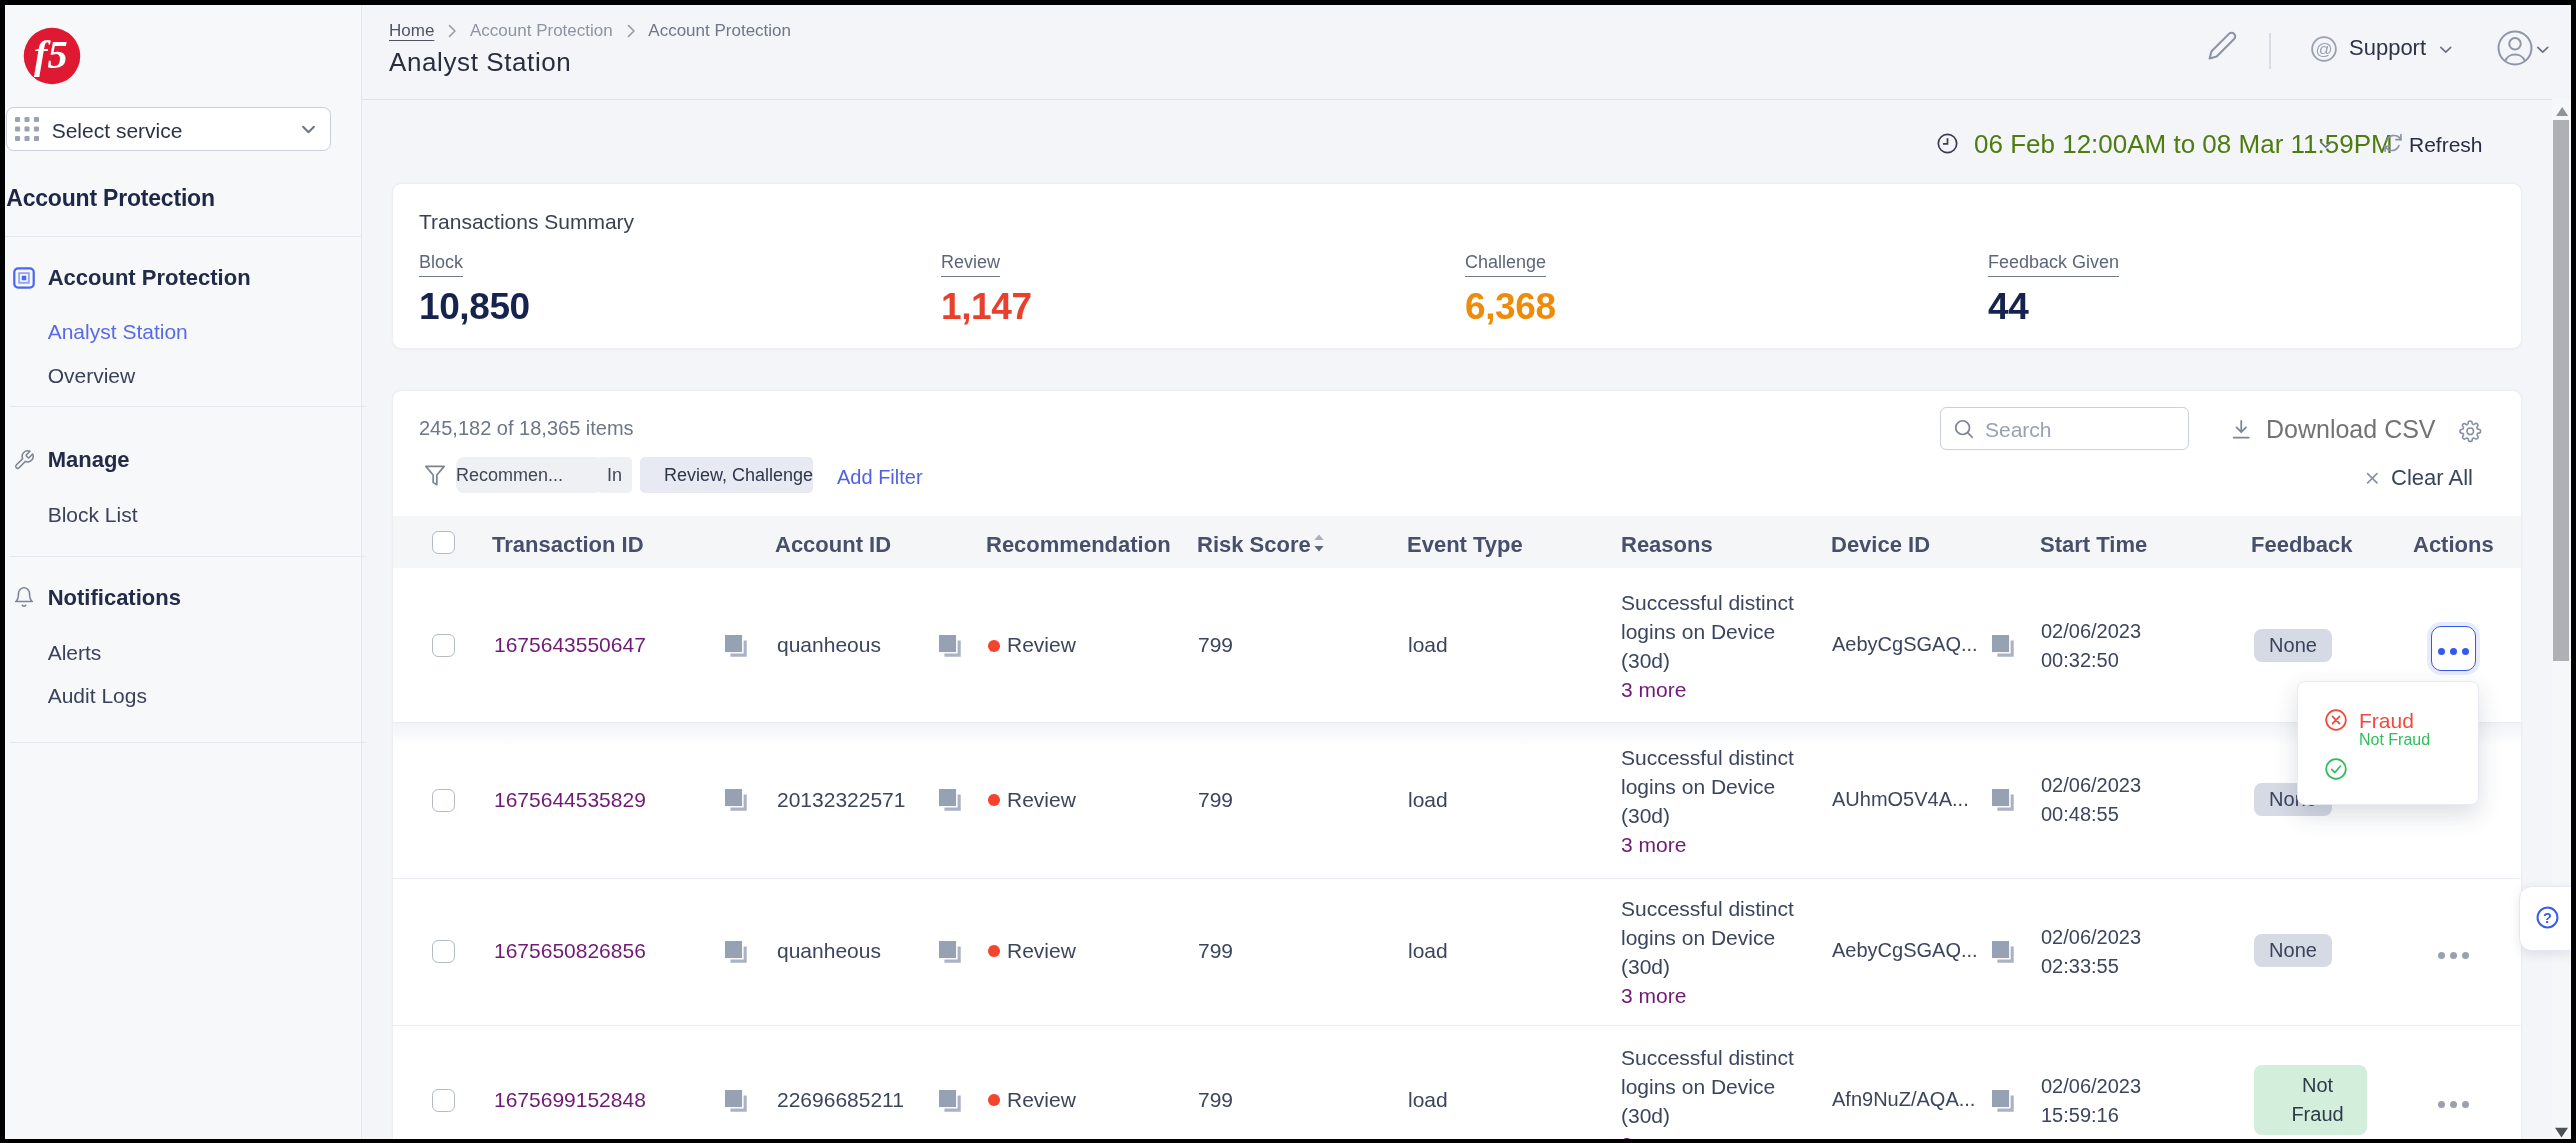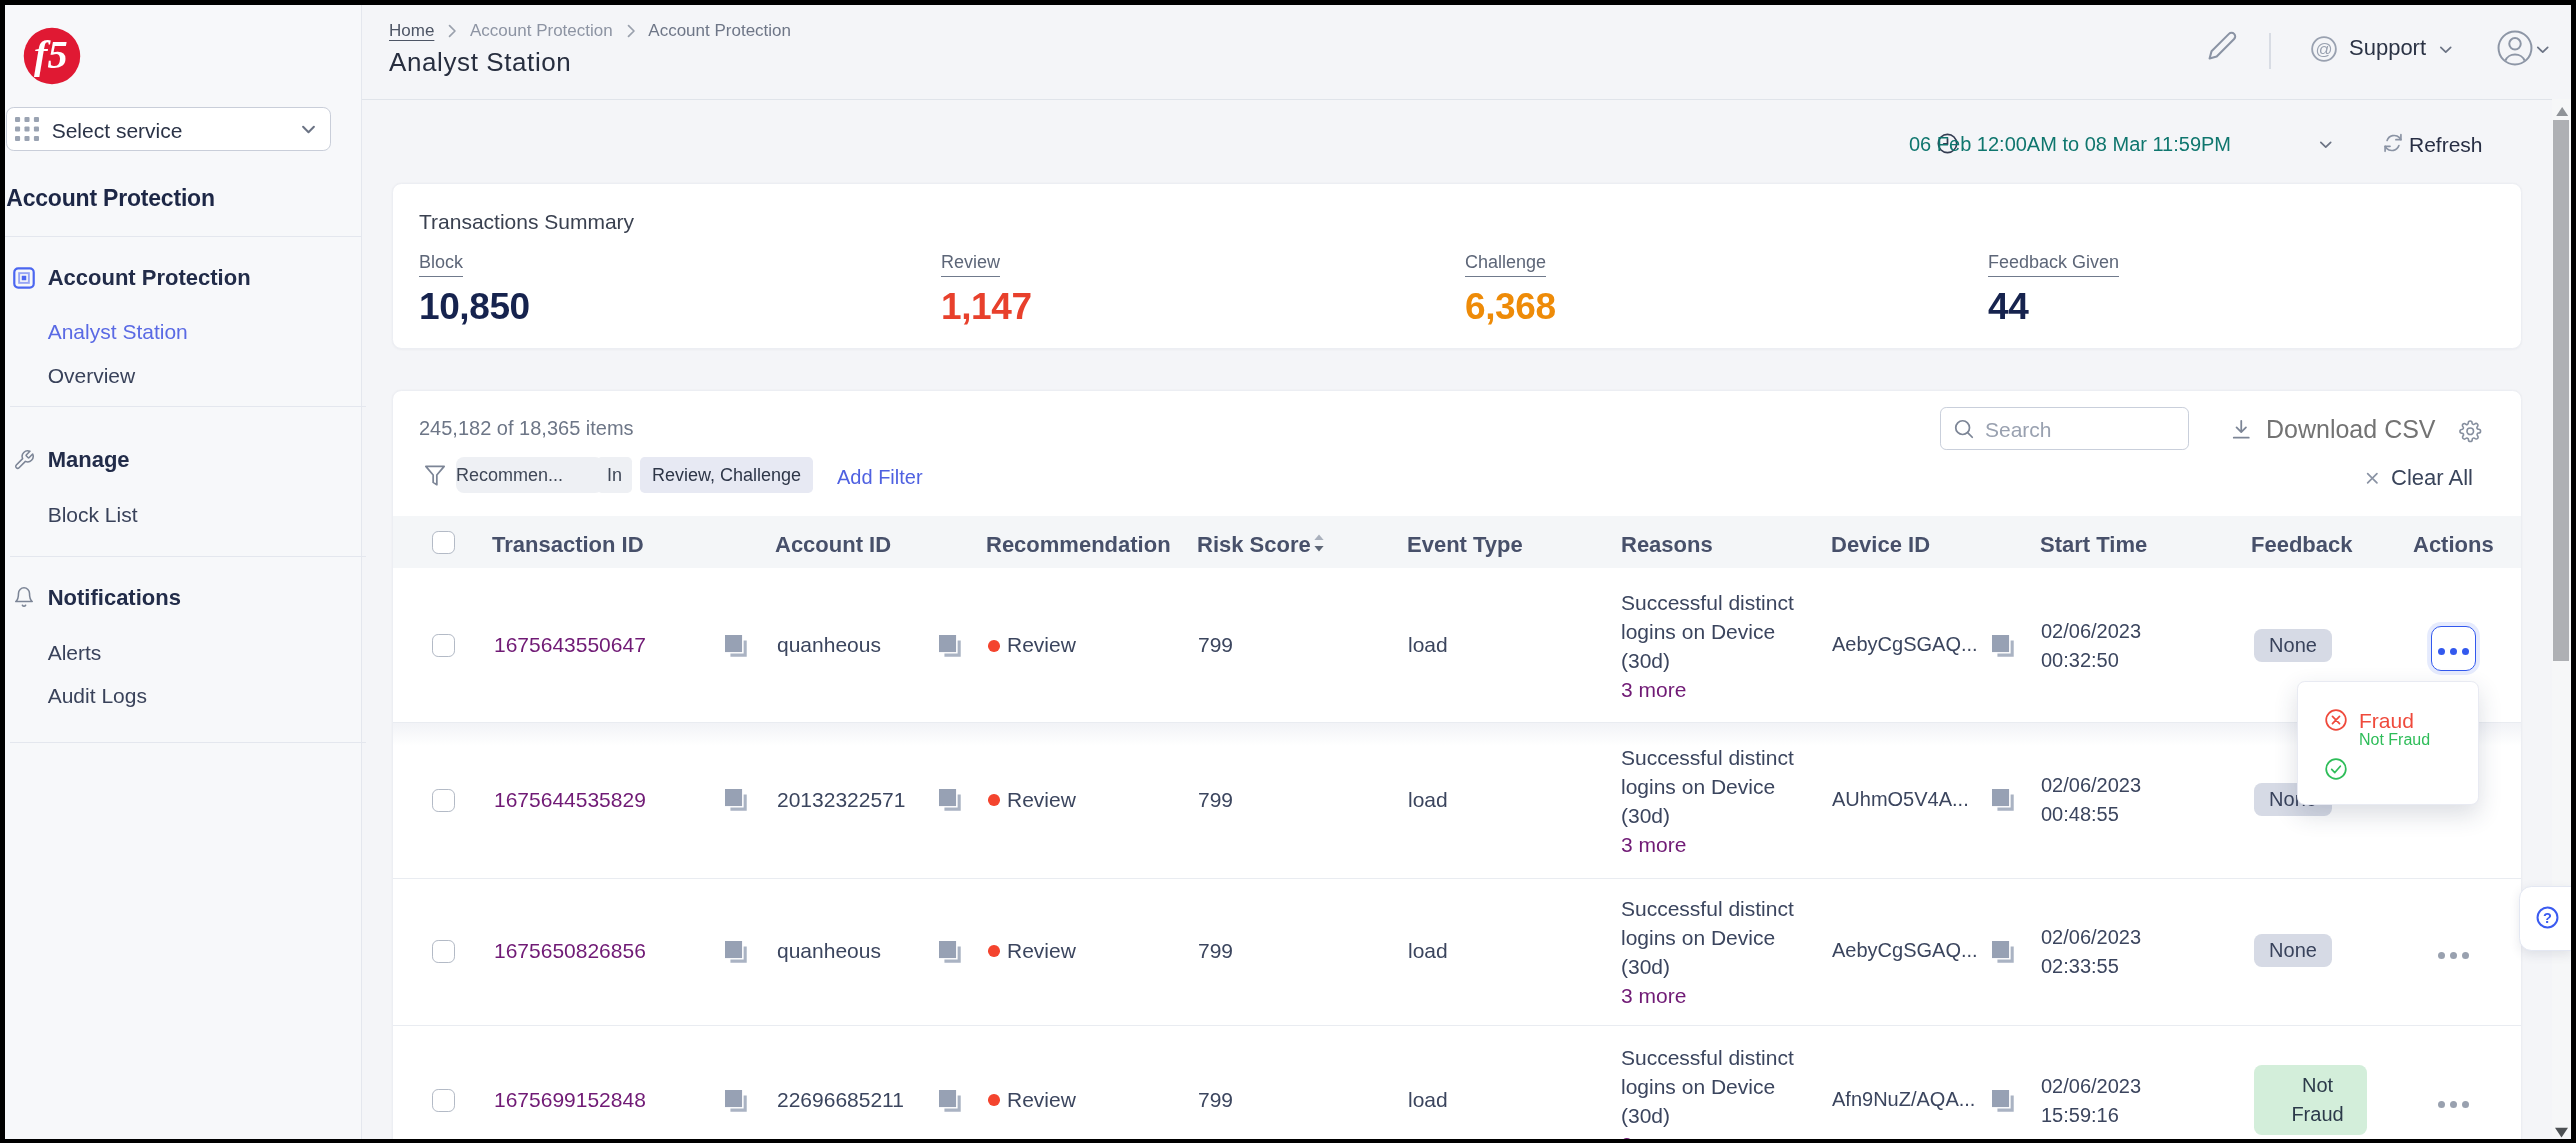--- a/index.html
+++ b/index.html
@@ -115,21 +115,21 @@
   <path d="M11 40 a13 11 0 0 1 25 0" fill="none" stroke="#8d96a6" stroke-width="2.6"></path>
 </svg>
 <svg class="a" style="left:2535px;top:42px" width="15.5" height="15.5" viewBox="0 0 22 22">
       <path d="M4 7.5 L11 14.5 L18 7.5" fill="none" stroke="#6b7384" stroke-width="2.4" stroke-linecap="round" stroke-linejoin="round"></path>
     </svg>
 
 <svg class="a" style="left:1937px;top:133px" width="21" height="21" viewBox="0 0 27 27">
   <circle cx="13.5" cy="13.5" r="11.8" fill="none" stroke="#343d52" stroke-width="2.2"></circle>
   <path d="M13.5 7.5 V14 H8.6" fill="none" stroke="#343d52" stroke-width="2.2" stroke-linecap="round"></path>
 </svg>
-<div class="a" style="left:1909px;top:133px;font-size:20px;color:#0f766e;line-height:23px">06 Feb 12:00AM to 08 Mar 11:59PM</div>
+<div class="a" style="left:1974px;top:133px;font-size:26px;color:#4d7c0f;line-height:23px">06 Feb 12:00AM to 08 Mar 11:59PM</div>
 <svg class="a" style="left:2318px;top:137px" width="15.5" height="15.5" viewBox="0 0 22 22">
       <path d="M4 7.5 L11 14.5 L18 7.5" fill="none" stroke="#6b7384" stroke-width="2.4" stroke-linecap="round" stroke-linejoin="round"></path>
     </svg>
 <svg class="a" style="left:2383px;top:133px" width="20" height="20" viewBox="0 0 24 24">
   <path d="M21.5 2v6h-6" fill="none" stroke="#8a93a4" stroke-width="2" stroke-linecap="round" stroke-linejoin="round"></path>
   <path d="M2.5 22v-6h6" fill="none" stroke="#8a93a4" stroke-width="2" stroke-linecap="round" stroke-linejoin="round"></path>
   <path d="M4.9 9a9 9 0 0 1 14.85-3.36L21.5 8M2.5 16l1.75 2.36A9 9 0 0 0 19.1 15" fill="none" stroke="#8a93a4" stroke-width="2" stroke-linecap="round" stroke-linejoin="round"></path>
 </svg>
 <div class="a" style="left:2409px;top:133px;font-size:21px;color:#272e44;line-height:23px">Refresh</div>
 
@@ -161,21 +161,21 @@
 <div class="a" style="left:2266px;top:418px;font-size:25px;color:#737373;line-height:23px">Download CSV</div>
 <svg class="a" style="left:2459px;top:420px" width="22.5" height="22.5" viewBox="0 0 24 24">
       <path d="M12 15.5A3.5 3.5 0 1 0 12 8.5a3.5 3.5 0 0 0 0 7z M19.4 15a1.65 1.65 0 0 0 .33 1.82l.06.06a2 2 0 1 1-2.83 2.83l-.06-.06a1.65 1.65 0 0 0-1.82-.33 1.65 1.65 0 0 0-1 1.51V21a2 2 0 1 1-4 0v-.09a1.65 1.65 0 0 0-1-1.51 1.65 1.65 0 0 0-1.82.33l-.06.06a2 2 0 1 1-2.83-2.83l.06-.06a1.65 1.65 0 0 0 .33-1.82 1.65 1.65 0 0 0-1.51-1H3a2 2 0 1 1 0-4h.09a1.65 1.65 0 0 0 1.51-1 1.65 1.65 0 0 0-.33-1.82l-.06-.06a2 2 0 1 1 2.83-2.83l.06.06a1.65 1.65 0 0 0 1.82.33h0a1.65 1.65 0 0 0 1-1.51V3a2 2 0 1 1 4 0v.09a1.65 1.65 0 0 0 1 1.51h0a1.65 1.65 0 0 0 1.82-.33l.06-.06a2 2 0 1 1 2.83 2.83l-.06.06a1.65 1.65 0 0 0-.33 1.82v0a1.65 1.65 0 0 0 1.51 1H21a2 2 0 1 1 0 4h-.09a1.65 1.65 0 0 0-1.51 1z" fill="none" stroke="#858e9e" stroke-width="1.7" stroke-linejoin="round"></path>
     </svg>
 
 <svg class="a" style="left:424px;top:463px" width="22" height="25" viewBox="0 0 24 26">
       <path d="M2 3h20l-8 9.5V23l-4-2.5V12.5L2 3z" fill="none" stroke="#7c8596" stroke-width="1.9" stroke-linejoin="round"></path>
     </svg>
 <div class="a" style="left:456px;top:457px;width:147px;height:36px;background:#eef0f4;border-radius:8px;font-size:18px;color:#3f4757;line-height:36px;text-align:left">Recommen...</div>
 <div class="a" style="left:597px;top:457px;width:35px;height:36px;background:#eef0f4;border-radius:4.7px;font-size:18px;color:#3f4757;line-height:36px;text-align:center">In</div>
-<div class="a" style="left:640px;top:457px;width:173px;height:36px;background:#e7e9f3;border-radius:4.7px;font-size:18px;color:#2e3648;line-height:36px;text-align:center">Review, Challenge</div>
+<div class="a" style="left:640px;top:457px;width:173px;height:36px;background:#e7e9f3;border-radius:4.7px;font-size:18px;color:#2e3648;line-height:36px;text-align:right">Review, Challenge</div>
 <div class="a" style="left:837px;top:466px;font-size:20px;color:#4f61e1;line-height:23px">Add Filter</div>
 
 <svg class="a" style="left:2363px;top:469px" width="18.6" height="18.6" viewBox="0 0 24 24">
       <path d="M6 6l12 12M18 6L6 18" stroke="#8a93a4" stroke-width="2.2" stroke-linecap="round"></path>
     </svg>
 <div class="a" style="left:2391px;top:466px;font-size:22px;color:#39445a;line-height:23px">Clear All</div>
 
 <div class="a" style="left:393px;top:516px;width:2128px;height:52px;background:#f4f6f8"></div>
 <div class="a hdr" style="left:492px;top:532px">Transaction ID</div>
 <div class="a hdr" style="left:775px;top:532px">Account ID</div>

